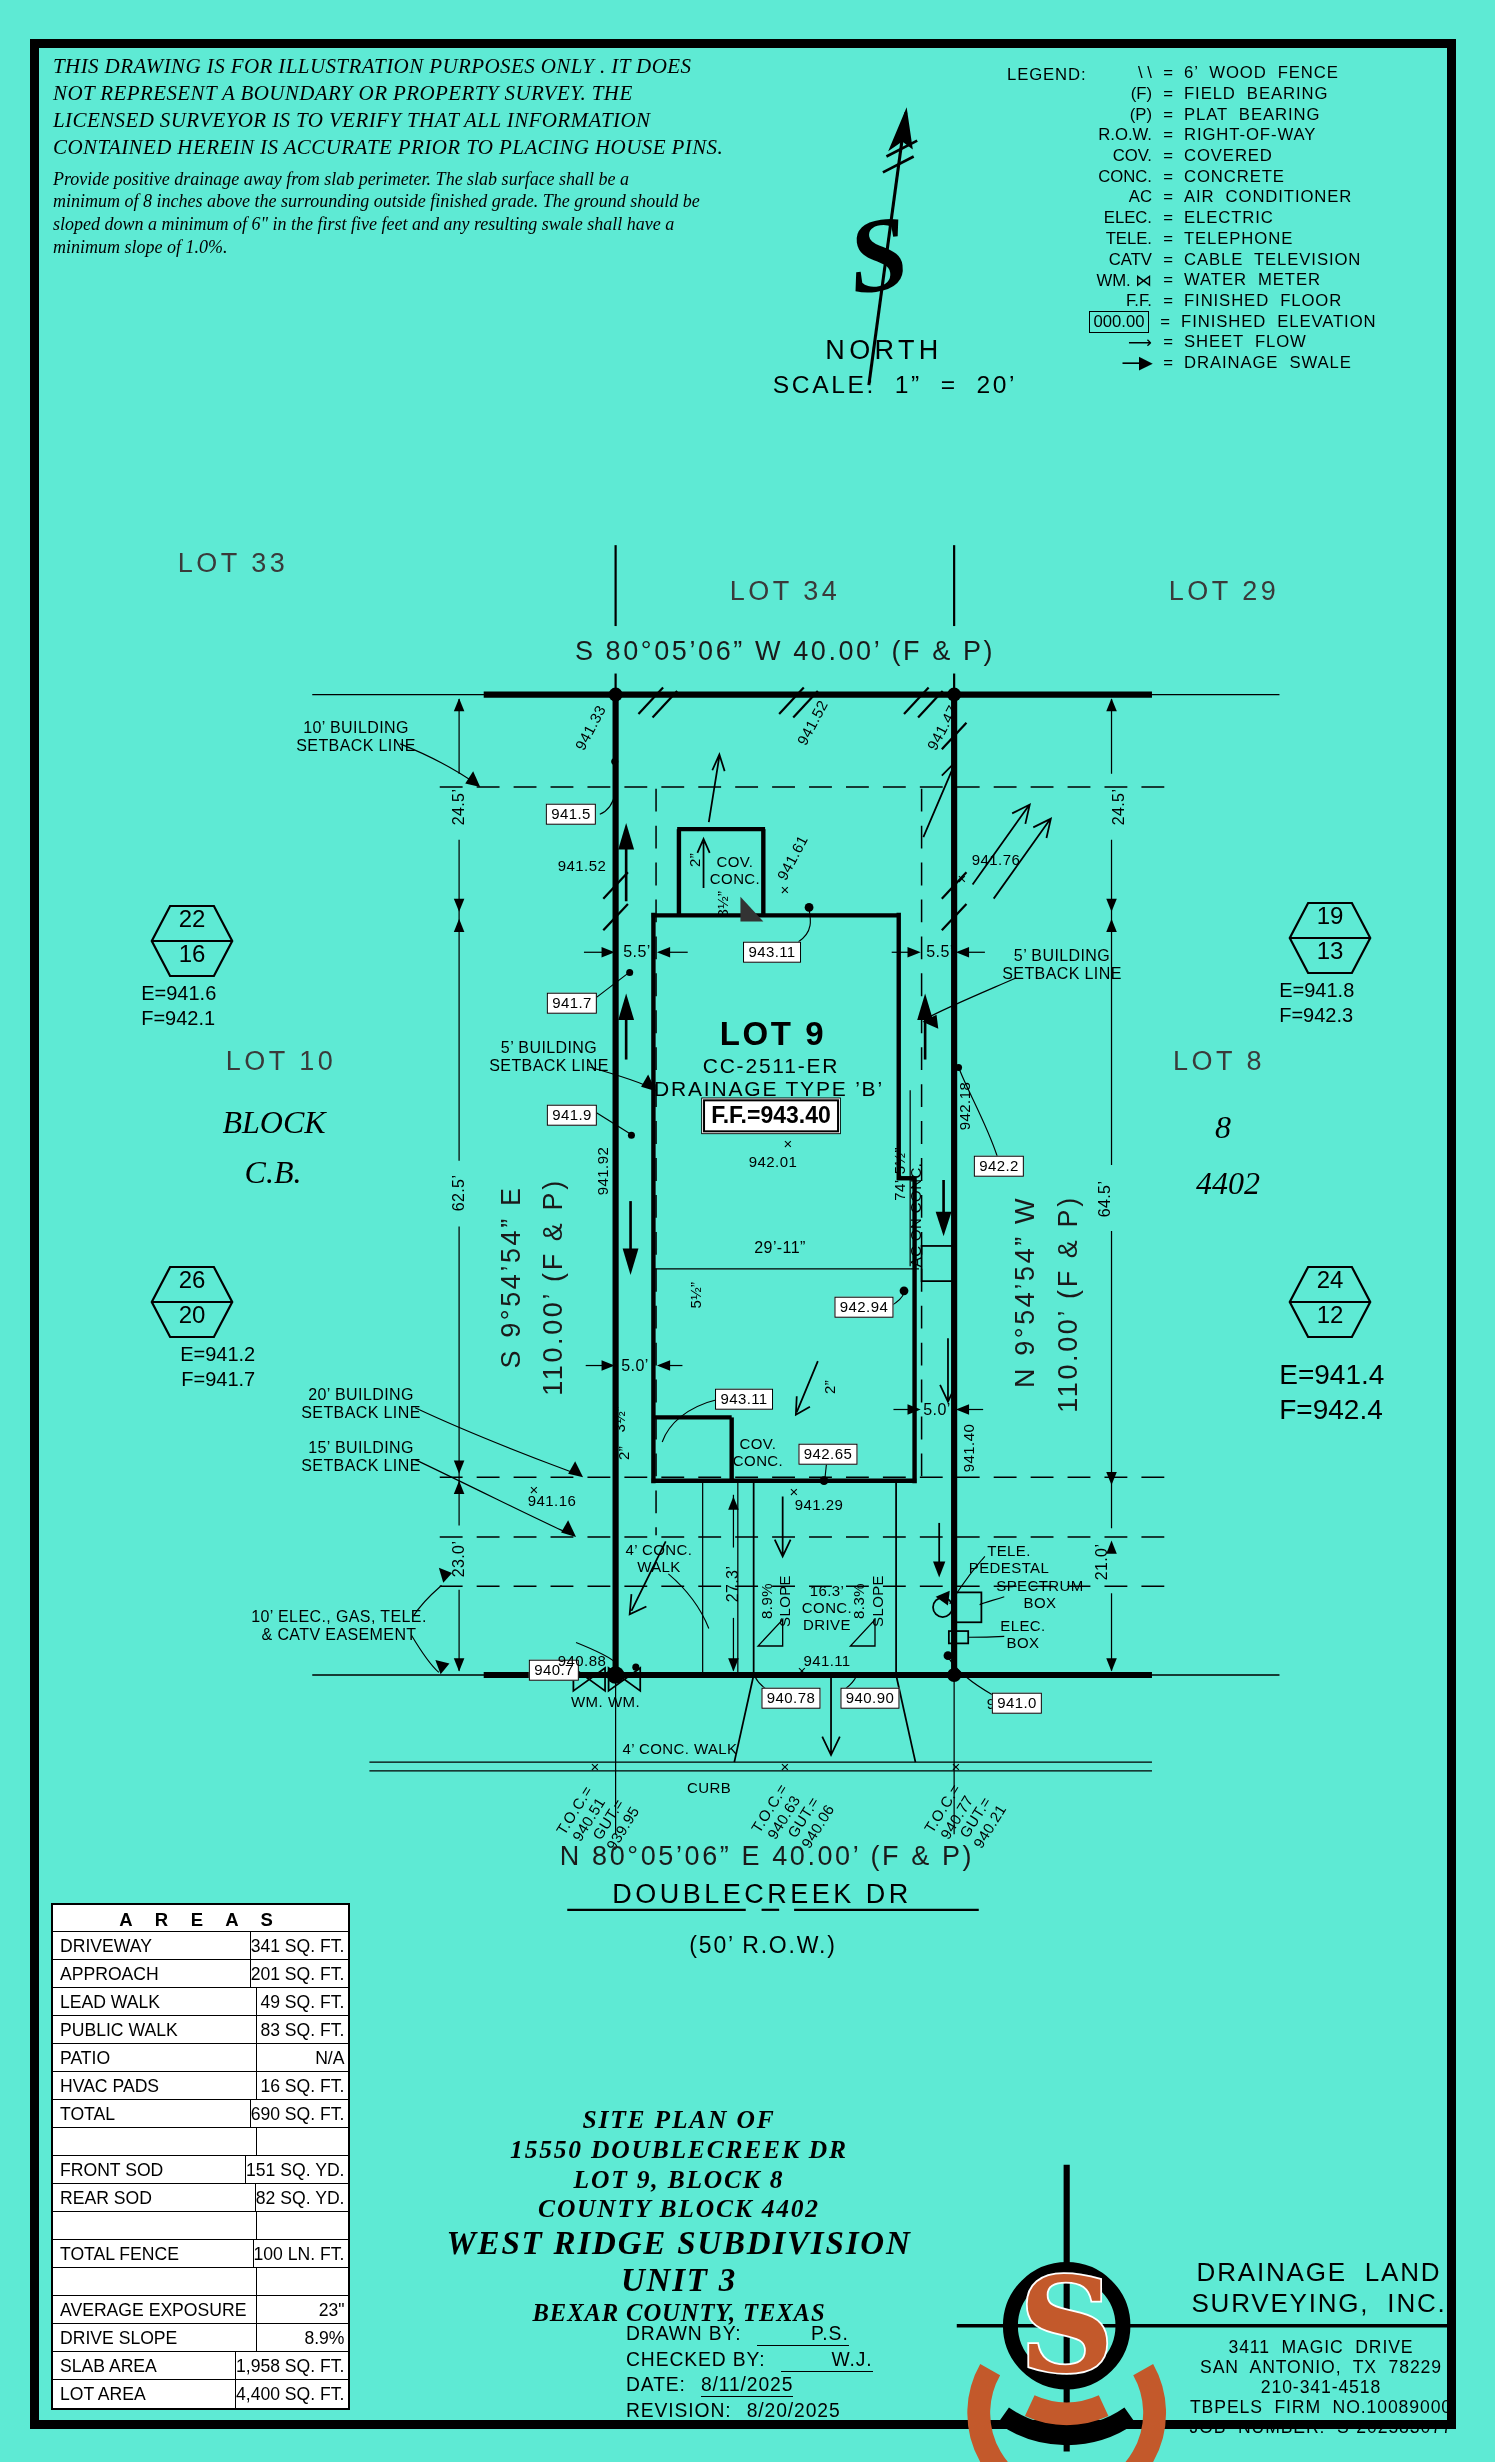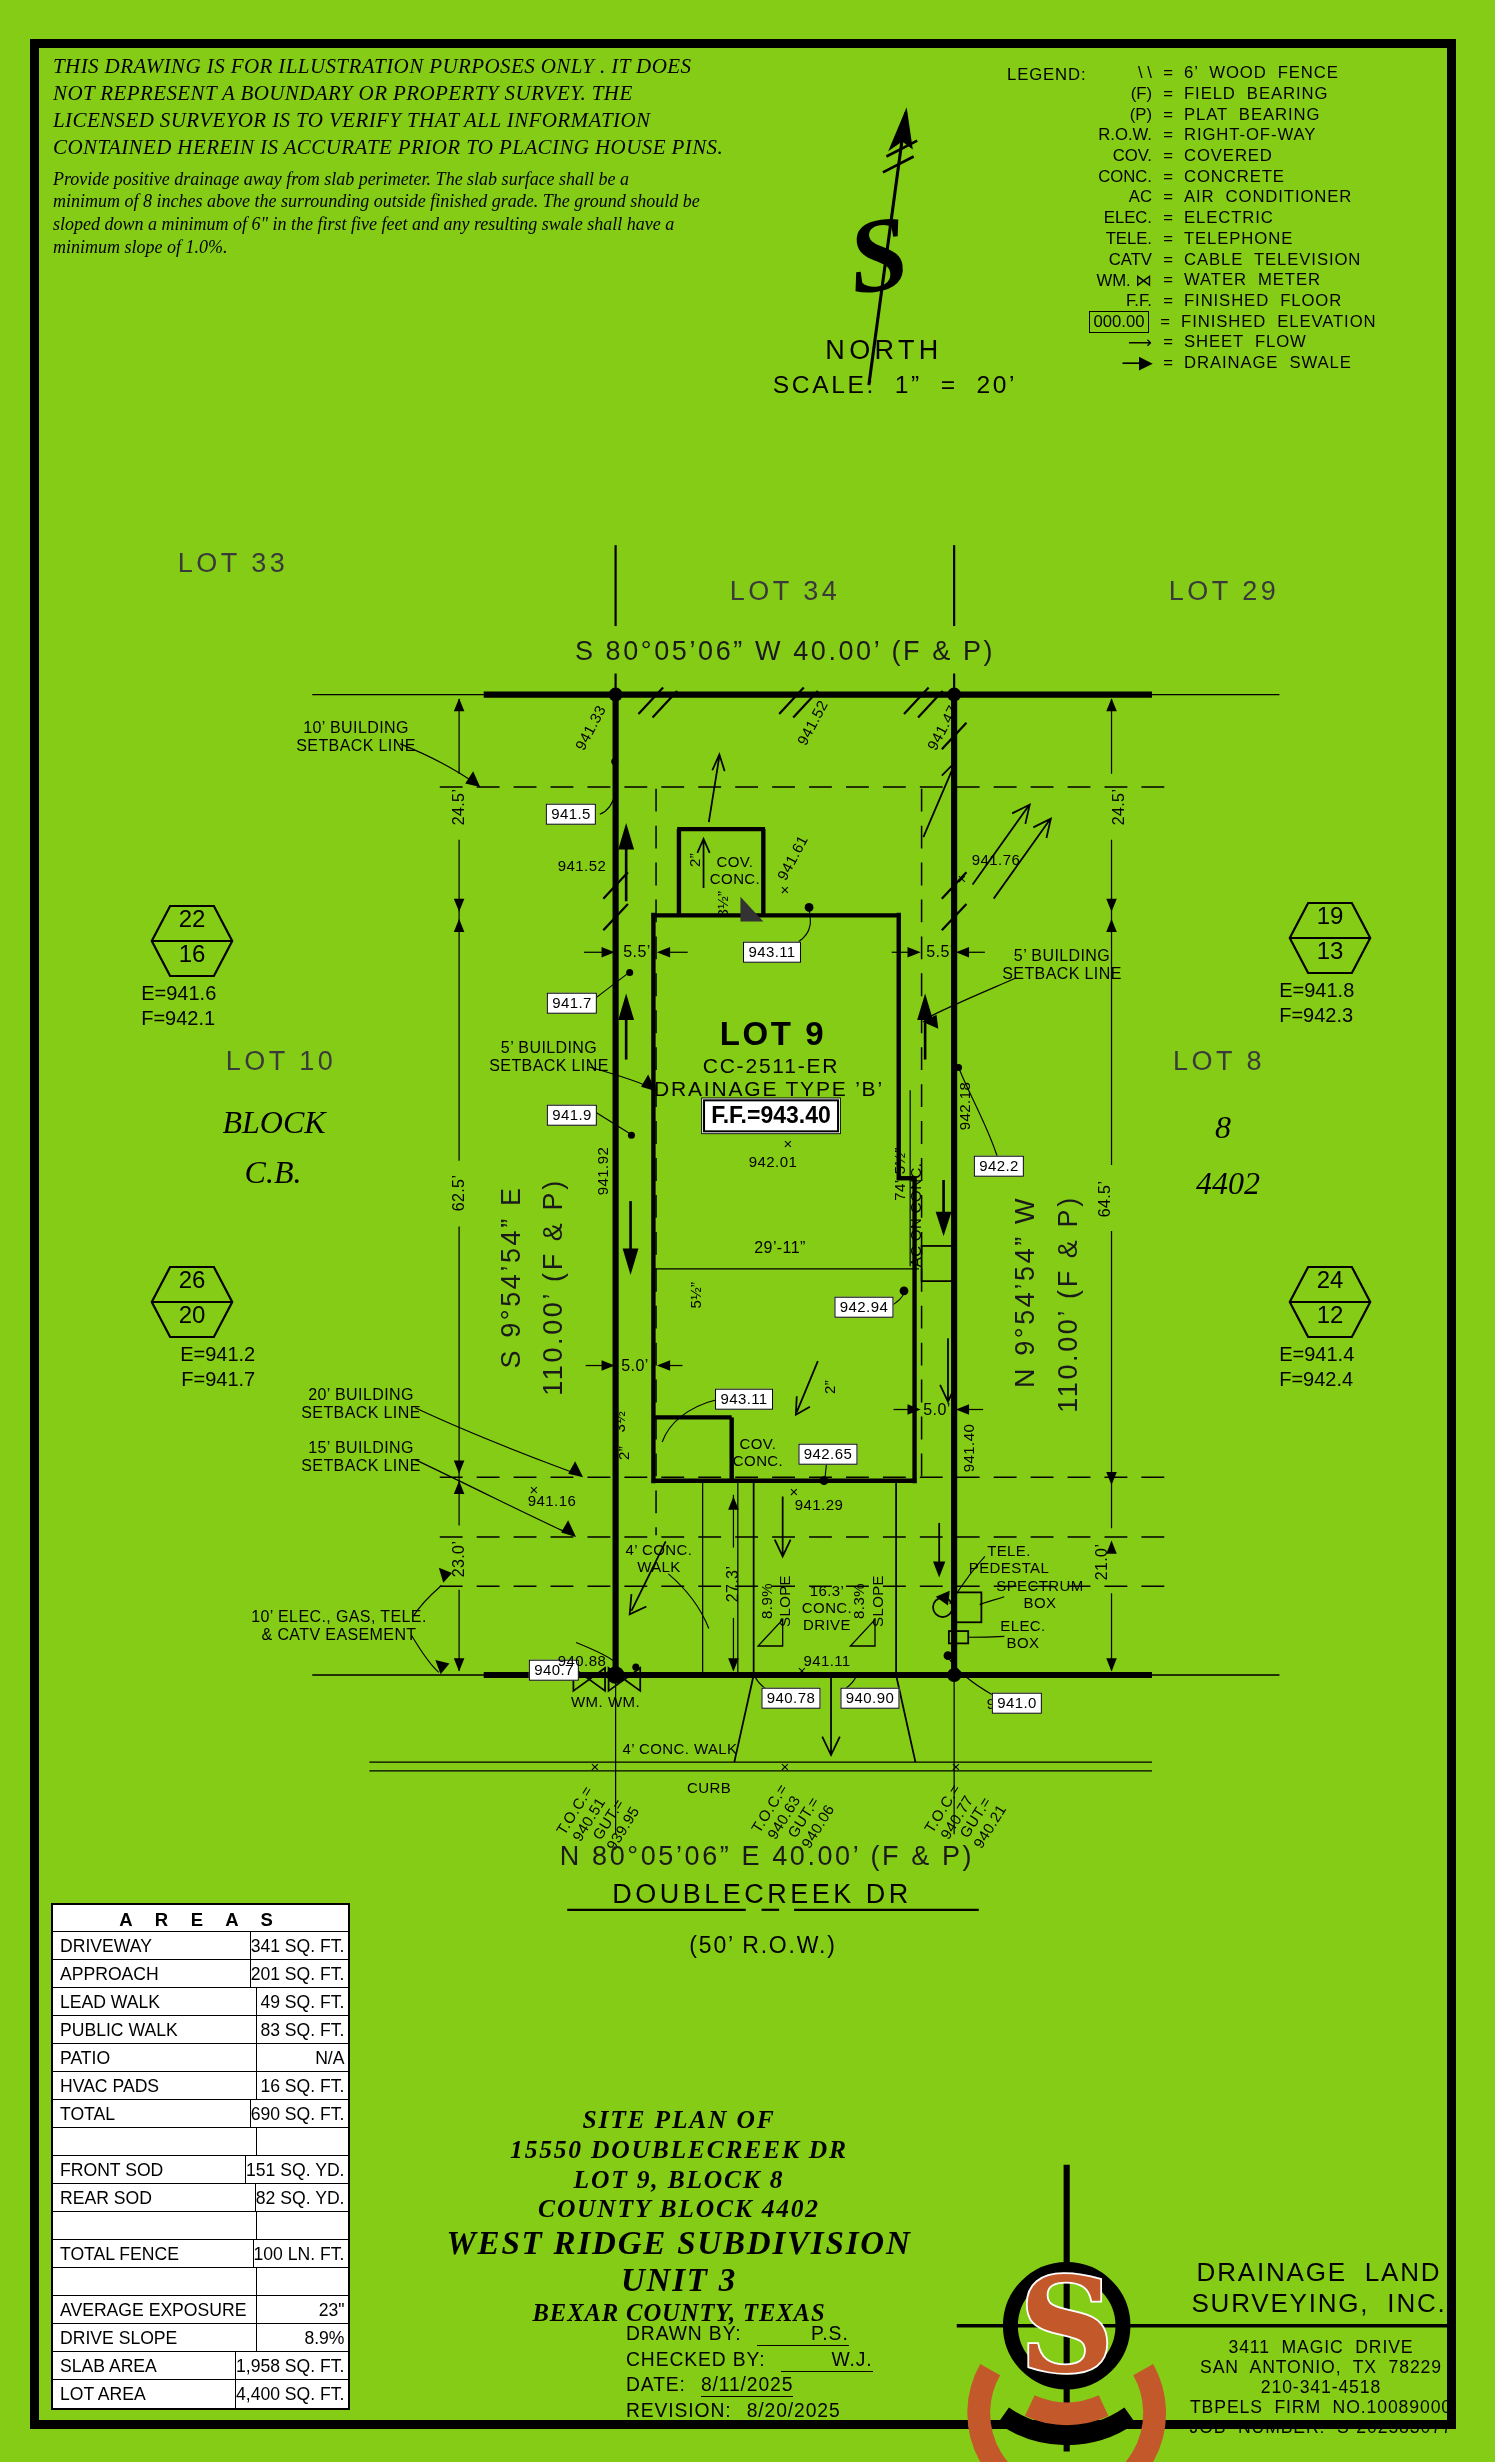--- a/index.html
+++ b/index.html
@@ -1,17 +1,17 @@
 <!DOCTYPE html>
 <html style="font-size:14px"><head>
 <meta charset="utf-8">
 <style>
   * { box-sizing: border-box; margin: 0; padding: 0; }
   html,body { background:#fff; }
-  .sheet { position:relative; width:1495px; height:2462px; background:#84cc16; overflow:hidden;
+  .sheet { position:relative; width:1495px; height:2462px; background:#5eead4; overflow:hidden;
            font-family:"Liberation Sans", sans-serif; color:#000; }
   .frame { position:absolute; left:30px; top:39px; width:1426px; height:2390px;
            border:9.7px solid #000; }
   
   .disclaimer { position:absolute; left:53px; top:53px; width:730px;
                 font-family:"Liberation Serif", serif; font-style:italic; }
   .disc1 { font-size:21px; line-height:1.28; letter-spacing:0.4px; }
   .disc2 { font-size:18px; line-height:1.26; margin-top:7px; }
   
   .lbl { position:absolute; transform:translate(-50%,-50%); white-space:pre; text-align:center;
@@ -556,21 +556,21 @@
         <span style="position:absolute;left:-8.8px;top:77px;width:114px;text-align:left;font-size:20px;white-space:pre;line-height:1.25">E=941.8
 F=942.3</span>
       </div>
       <div class="lbl" style="width: 84px; height: 74px; left: 1330px; top: 1302px; transform: translate(-50%, -50%) rotate(0deg);">
         <svg width="84" height="74" viewBox="-48 -42 96 84" style="left:0;top:0">
           <polygon points="-46,0 -25,-40 25,-40 46,0 25,40 -25,40" fill="none" stroke="#000" stroke-width="2.5"></polygon>
           <line x1="-46" y1="0" x2="46" y2="0" stroke="#000" stroke-width="2.5"></line>
         </svg>
         <span style="position:absolute;left:0;top:1.8px;width:84px;text-align:center;font-size:24px">24</span>
         <span style="position:absolute;left:0;top:37px;width:84px;text-align:center;font-size:24px">12</span>
-        <span style="position:absolute;left:-8.8px;top:77px;width:114px;text-align:left;font-size:20px;white-space:pre;line-height:1.25">E=941.4
+        <span style="position:absolute;left:-8.8px;top:92px;width:114px;text-align:left;font-size:28px;white-space:pre;line-height:1.25">E=941.4
 F=942.4</span>
       </div>
     </div>
 
   <div class="areas">
     <div class="areas-title">A R E A S</div>
     <div>
 
     <div class="areas-row">
           <span class="areas-label">DRIVEWAY</span>

